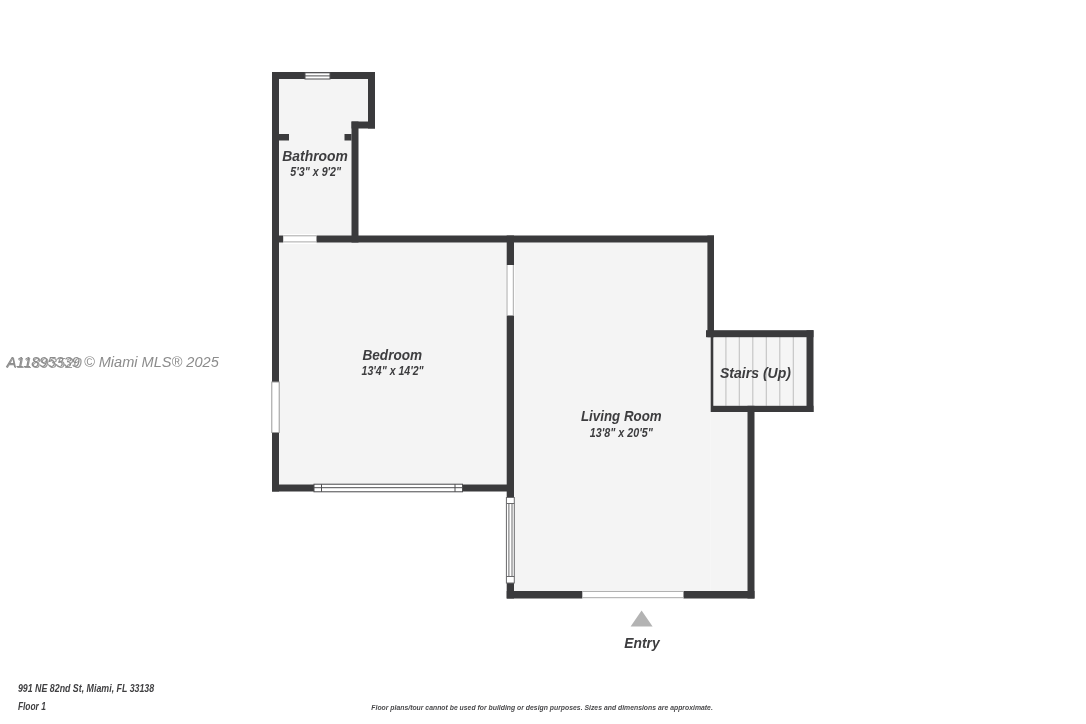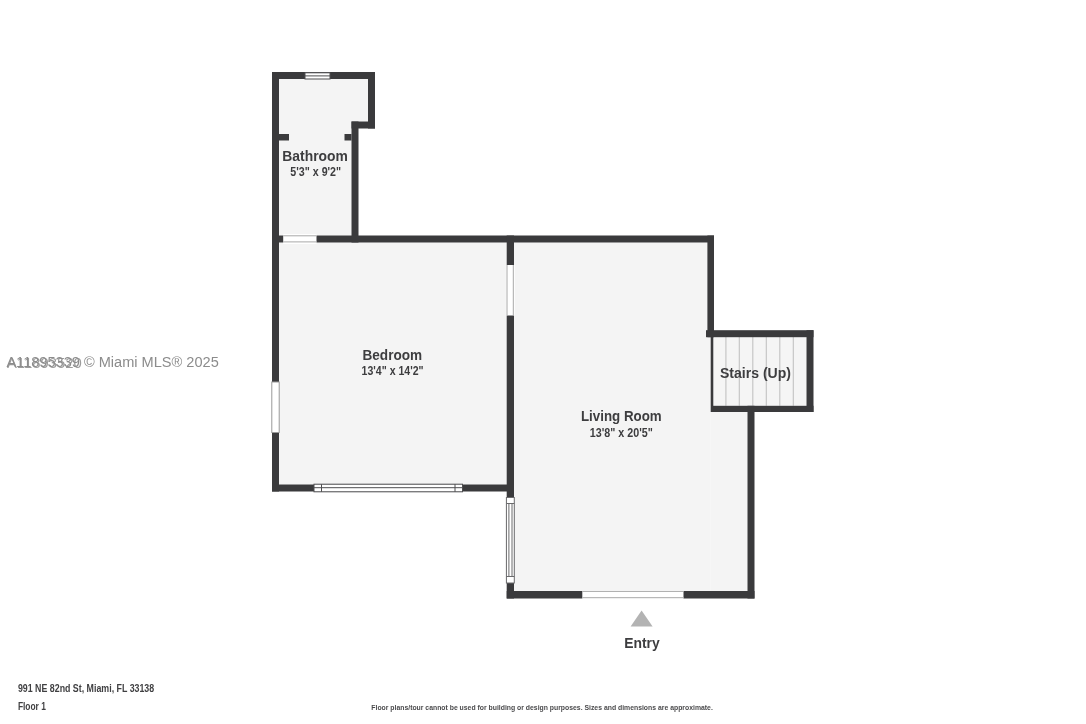--- a/index.html
+++ b/index.html
@@ -1,17 +1,17 @@
 <!DOCTYPE html>
 <html><head>
 <meta charset="utf-8">
 <style>
   html,body{margin:0;padding:0;background:#ffffff;}
   .page{position:relative;width:1031px;height:724px;background:#ffffff;overflow:hidden;
-        font-family:"Liberation Sans", sans-serif;}
+        font-family:"Liberation Sans", sans-serif;font-style:italic;}
 </style>
 </head>
 <body>
 <div class="page">
 <svg width="1086" height="724" viewBox="0 0 1086 724" xmlns="http://www.w3.org/2000/svg">
 
   <g>
     <path d="M279 79 L368 79 L368 121.5 L351.5 121.5 L351.5 235.5 L279 235.5 Z" fill="#f4f4f4"></path>
   </g>
 

